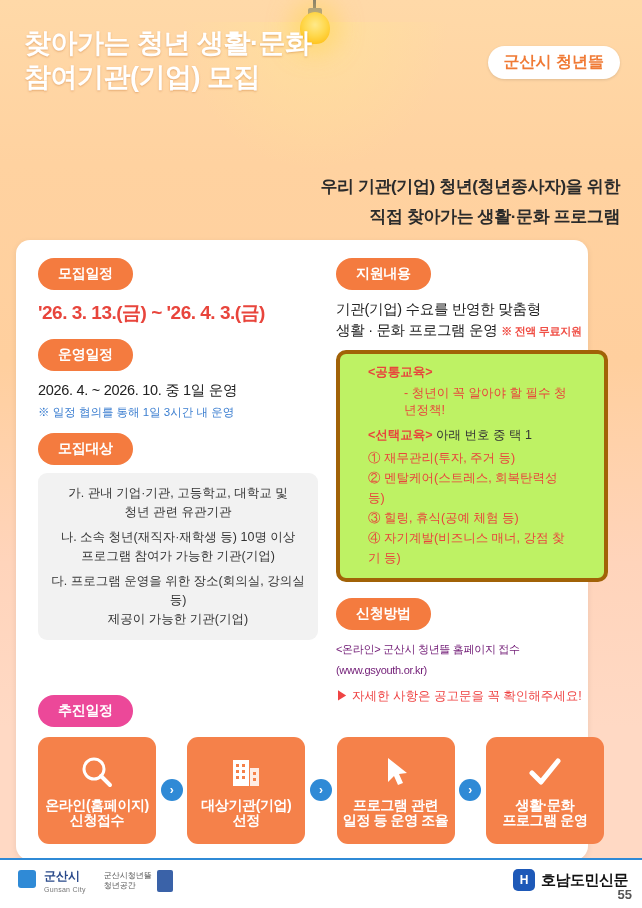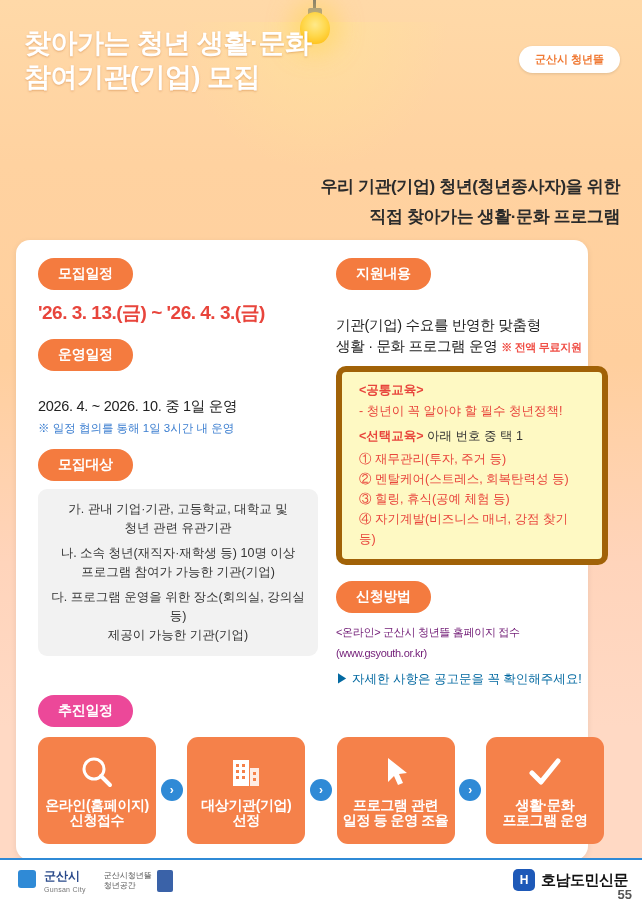--- a/index.html
+++ b/index.html
@@ -42,21 +42,21 @@
     font-size:27px;font-weight:bold;line-height:34px;
     letter-spacing:-.5px;
     text-shadow:0 1px 2px rgba(180,90,20,.35);
   }
   .hdr-title .l1{font-size:26px;}
   .hdr-title .l2{font-size:27px;}
   .hdr-title .l3{font-size:27px;}
   .hdr-badge{
     position:absolute;right:22px;top:28px;
     background:#ffffff;color:#f07a35;
-    font-size:11px;font-weight:bold;
+    font-size:16px;font-weight:bold;
     padding:6px 16px;border-radius:20px;
     box-shadow:0 1px 3px rgba(0,0,0,.12);
   }
   .sub{
     position:absolute;right:22px;top:172px;width:600px;
     text-align:right;color:#2b2b2b;
     font-size:17px;font-weight:bold;line-height:30px;
     letter-spacing:-.4px;
   }
   
@@ -70,40 +70,40 @@
     background:#f47b3f;color:#fff;
     font-size:14px;font-weight:bold;
     padding:7px 20px;border-radius:18px;
     letter-spacing:-.3px;
   }
   .pill.orange2{background:#ec4899;}
   .col-l{position:absolute;left:22px;top:18px;width:280px;}
   .col-r{position:absolute;left:320px;top:18px;width:272px;}
 
   .blk{margin-bottom:13px;}
-  .blk .body{margin-top:25px;color:#222;font-size:14.5px;line-height:21px;letter-spacing:-.3px;}
+  .blk .body{margin-top:9px;color:#222;font-size:14.5px;line-height:21px;letter-spacing:-.3px;}
   .date-big{
     color:#e8453c;font-size:19px;font-weight:bold;margin-top:10px;letter-spacing:-.5px;
   }
   .note{color:#ef6a2e;font-size:11.5px;margin-top:4px;}
   .note.blue{color:#3b7ed0;}
   .gray-box{
     margin-top:8px;background:#f2f2f2;border-radius:9px;padding:11px 12px;
     font-size:12.5px;line-height:19px;color:#333;
   }
   .gray-box .line{margin-bottom:6px;text-align:center;}
   .gray-box .line:last-child{margin-bottom:0;}
   .edu-box{
-    margin-top:8px;border:6px solid #a16207;border-radius:10px;padding:10px 17px;background:#fef9c3;
+    margin-top:8px;border:4px solid #a16207;border-radius:10px;padding:10px 28px;background:#bef264;
   }
   .edu-h{color:#e8453c;font-weight:bold;font-size:12.5px;margin-bottom:4px;}
-  .edu-sub{color:#333;font-size:12.5px;margin-bottom:8px;}
+  .edu-sub{color:#333;font-size:12.5px;margin-bottom:8px;margin-left:36px;}
   .edu-item{color:#e8453c;font-size:12.5px;line-height:20px;}
   .apply-body{margin-top:9px;font-size:11px;line-height:21px;color:#701a75;letter-spacing:-.3px;}
-  .apply-note{color:#0369a1;font-size:12.5px;margin-top:7px;}
+  .apply-note{color:#ef4444;font-size:12.5px;margin-top:7px;}
   .free-tag{color:#f04e45;font-size:11px;font-weight:bold;}
 
   
   .steps{
     position:absolute;left:22px;top:495px;width:566px;height:110px;
     display:flex;align-items:center;justify-content:space-between;
   }
   .step{
     width:118px;height:107px;background:#f5814a;border-radius:11px;
     color:#fff;text-align:center;

